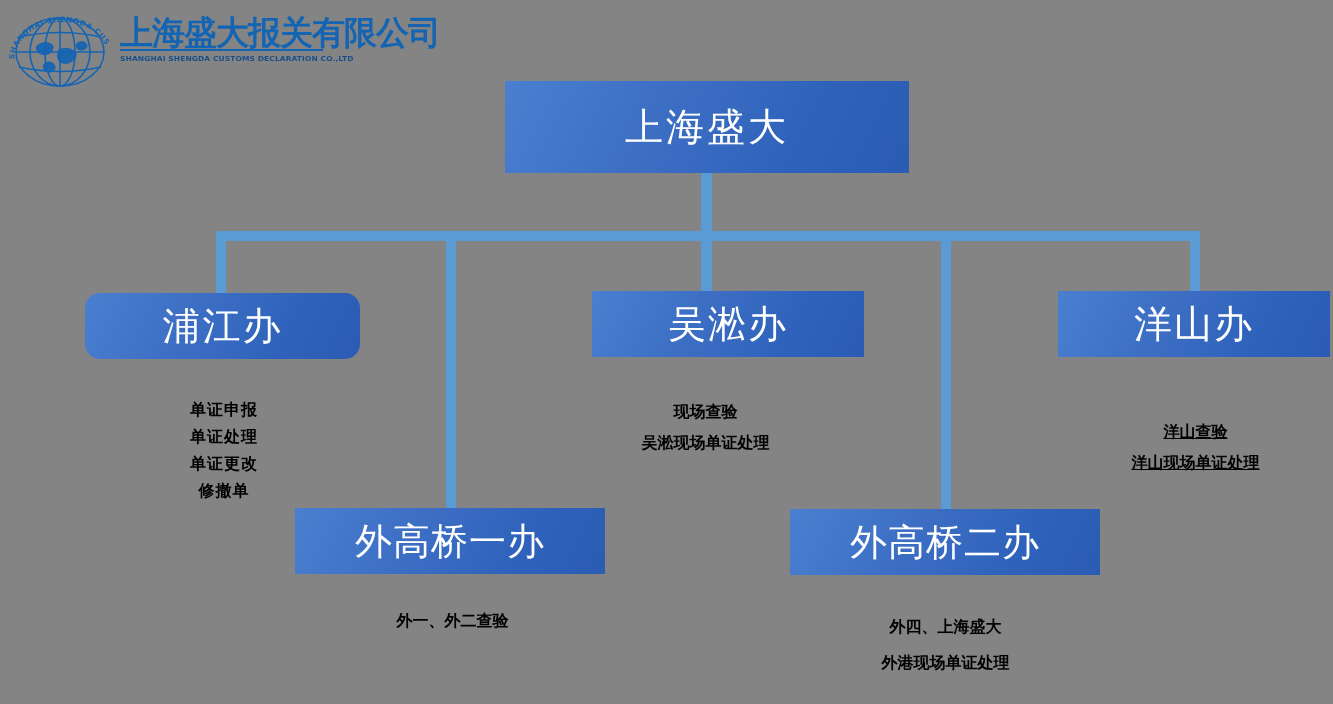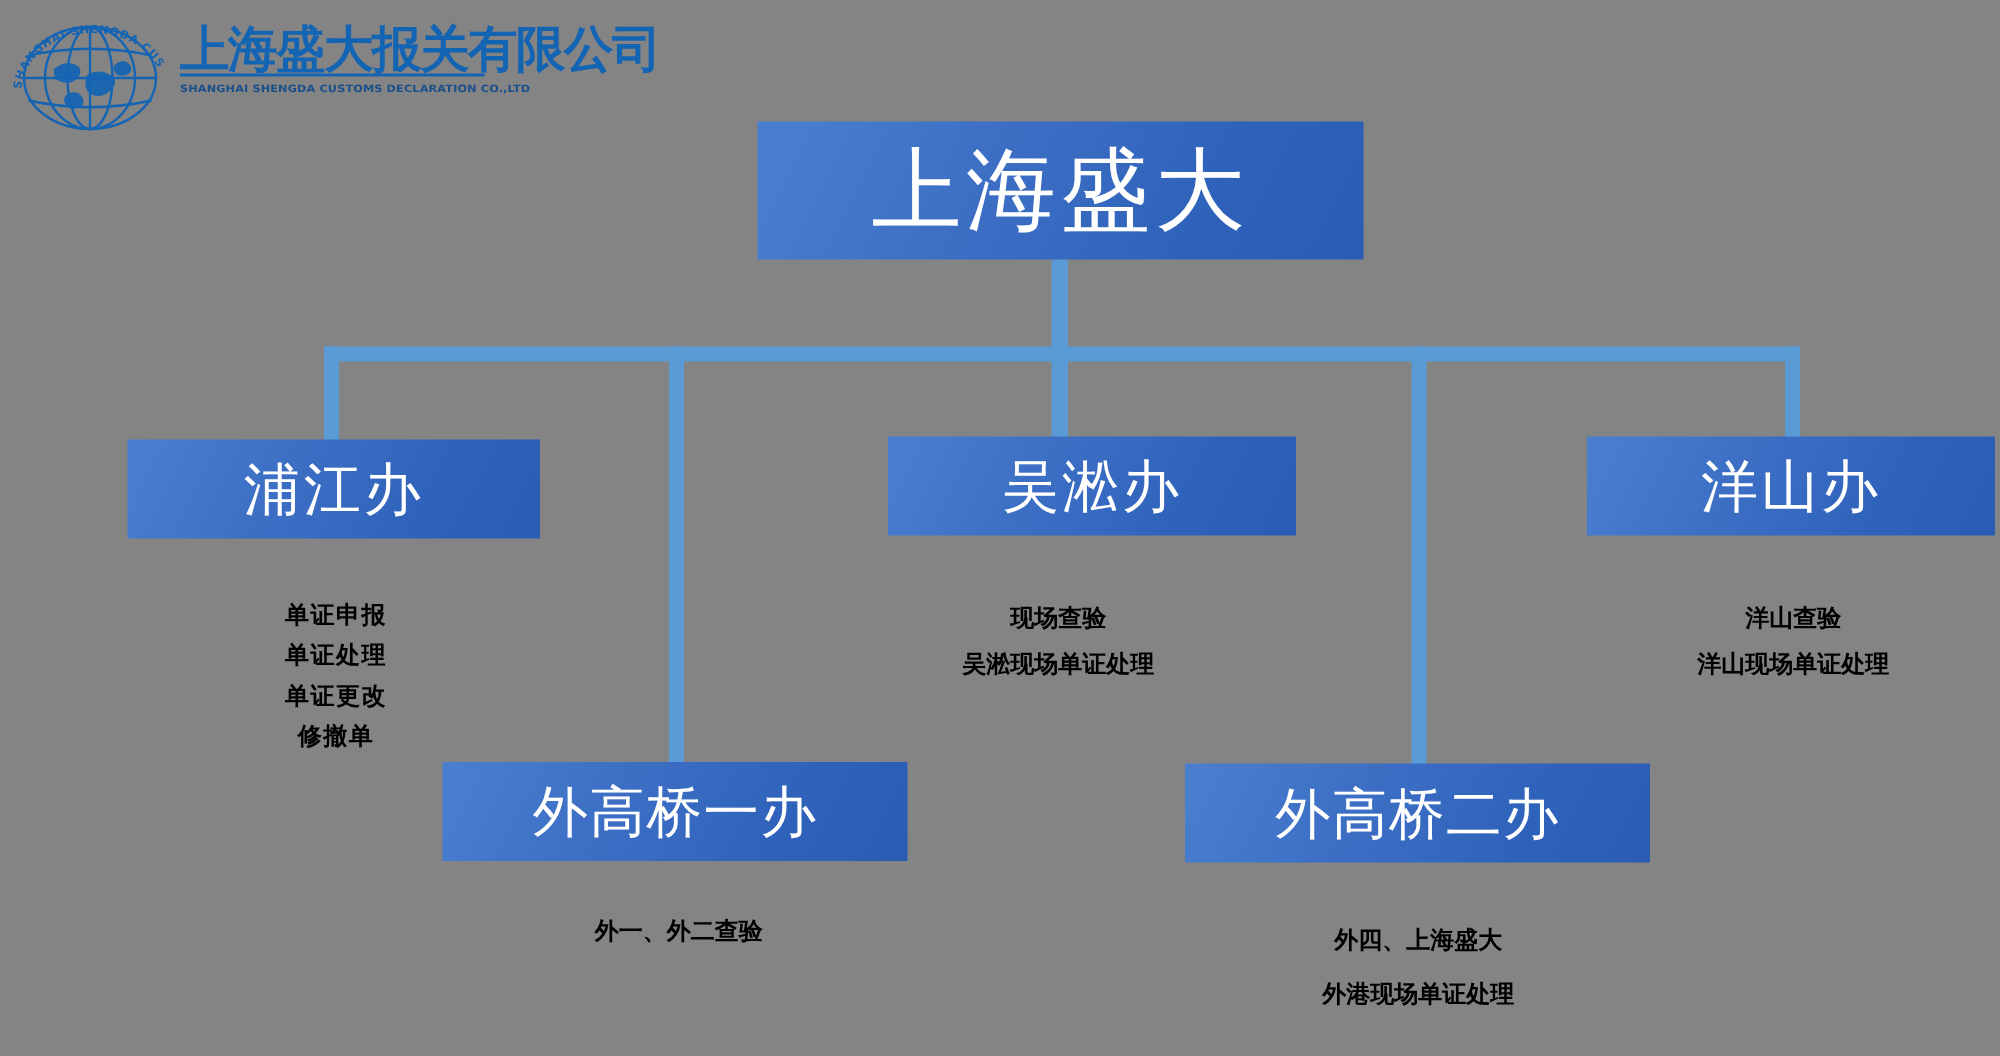--- a/index.html
+++ b/index.html
@@ -90,29 +90,29 @@
     font-weight: 400;
     line-height: 1;
     letter-spacing: 1px;
     white-space: nowrap;
   }
   .node.root {
     left: 505px;
     top: 81px;
     width: 404px;
     height: 92px;
-    font-size: 60px;
+    font-size: 38px;
     letter-spacing: 3px;
   }
   .node.lvl2 {
     height: 66px;
     font-size: 38px;
     letter-spacing: 2px;
   }
-  .node.pujiang  { left: 85px;   top: 293px; width: 275px; }
+  .node.pujiang  { left: 85px;   top: 293px; width: 275px; border-radius: 15px; }
   .node.wusong   { left: 592px;  top: 291px; width: 272px; }
   .node.yangshan { left: 1058px; top: 291px; width: 272px; }
 
   .node.lvl3 {
     height: 66px;
     font-size: 37px;
     letter-spacing: 1px;
   }
   .node.wgq1 { left: 295px; top: 508px; width: 310px; }
   .node.wgq2 { left: 790px; top: 509px; width: 310px; }
@@ -128,21 +128,21 @@
     white-space: nowrap;
   }
   .caption .line { line-height: 30px; }
 
   .cap-pujiang  { left: 130px;  top: 396px; width: 188px; }
   .cap-pujiang .line { line-height: 27px; letter-spacing: 1px; }
 
   .cap-wusong   { left: 573px;  top: 396px; width: 265px; }
   .cap-wusong .line { line-height: 31px; }
 
-  .cap-yangshan { left: 1058px; top: 396px; width: 275px; }
+  .cap-yangshan { left: 1058px; top: 416px; width: 275px; text-decoration: underline; }
   .cap-yangshan .line { line-height: 31px; }
 
   .cap-wgq1     { left: 325px;  top: 606px; width: 255px; }
   .cap-wgq2     { left: 808px;  top: 609px; width: 275px; }
   .cap-wgq2 .line { line-height: 36px; }
 </style>
 </head>
 <body>
 
 <div id="stage">

